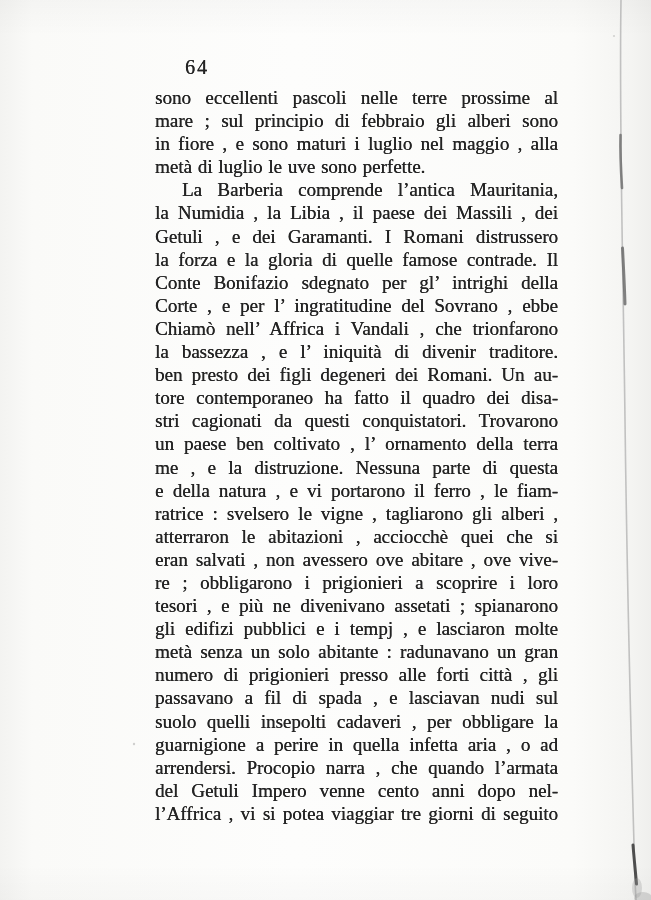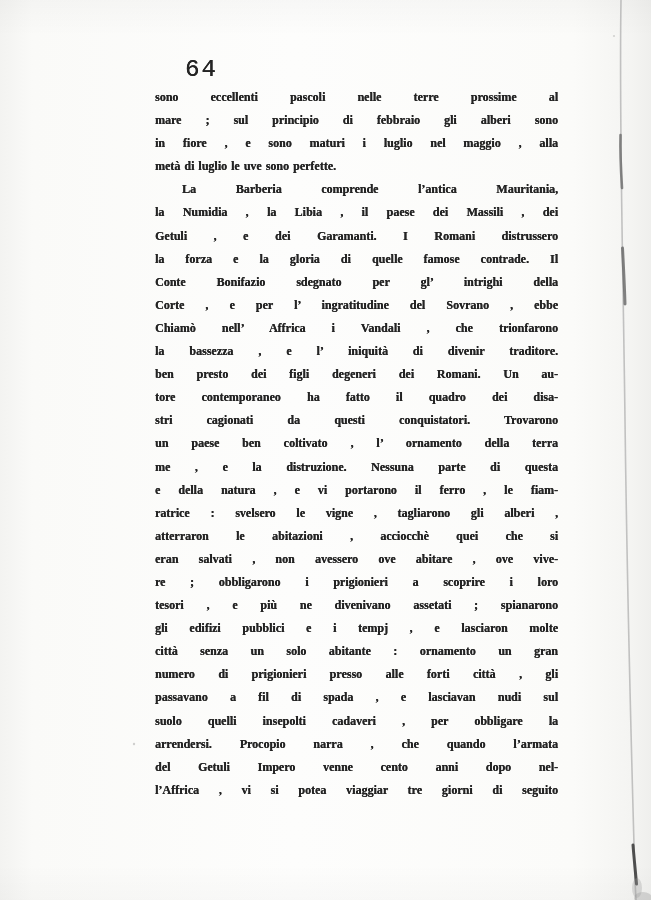--- a/index.html
+++ b/index.html
@@ -16,46 +16,44 @@
       linear-gradient(90deg, #f3f3f1 0%, #fafaf8 5%, #fdfdfc 45%, #fbfbf9 88%, #f4f4f2 97%, #efefed 100%),
       var(--paper, #fafaf9);
     font-family: "Liberation Serif", "DejaVu Serif", serif;
     color: var(--ink, #242424);
   }
 
   .page-number {
     position: absolute;
     left: 185px;
     top: 56px;
-    font-size: 24px;
+    font-size: 20px;
     letter-spacing: 2px;
     color: var(--ink, #242424);
     text-shadow: 0.2px 0 0 currentColor;
-    font-family: Liberation Mono, monospace;
   }
 
   .textblock {
     position: absolute;
     left: 155px;
     top: 86px;
     width: 403px;
   }
 
   .line {
     height: 23.1px;
     line-height: 23.1px;
-    font-size: 12px;
+    font-size: 19px;
     white-space: normal;
     text-align: justify;
     
     text-align-last: justify;
     word-spacing: 1px;
     color: var(--ink, #242424);
     text-shadow: 0.25px 0 0 currentColor;
-    font-weight: bold;
   }
   .line.lastline {
     text-align-last: left;
   }
   .line.indent {
     text-indent: 27px;
   }
 
   .scan-artifacts {
     position: absolute;
@@ -87,24 +85,25 @@
     <div class="line">stri cagionati da questi conquistatori. Trovarono</div>
     <div class="line">un paese ben coltivato , l’ ornamento della terra</div>
     <div class="line">me , e la distruzione. Nessuna parte di questa</div>
     <div class="line">e della natura , e vi portarono il ferro , le fiam-</div>
     <div class="line">ratrice : svelsero le vigne , tagliarono gli alberi ,</div>
     <div class="line">atterraron le abitazioni , acciocchè quei che si</div>
     <div class="line">eran salvati , non avessero ove abitare , ove vive-</div>
     <div class="line">re ; obbligarono i prigionieri a scoprire i loro</div>
     <div class="line">tesori , e più ne divenivano assetati ; spianarono</div>
     <div class="line">gli edifizi pubblici e i tempj , e lasciaron molte</div>
-    <div class="line">città senza un solo abitante : ornamento un gran</div>
+    <div class="line">metà senza un solo abitante : radunavano un gran</div>
     <div class="line">numero di prigionieri presso alle forti città , gli</div>
     <div class="line">passavano a fil di spada , e lasciavan nudi sul</div>
     <div class="line">suolo quelli insepolti cadaveri , per obbligare la</div>
+    <div class="line">guarnigione a perire in quella infetta aria , o ad</div>
     <div class="line">arrendersi. Procopio narra , che quando l’armata</div>
     <div class="line">del Getuli Impero venne cento anni dopo nel-</div>
     <div class="line">l’Affrica , vi si potea viaggiar tre giorni di seguito</div>
   </div>
 
 <svg class="scan-artifacts" width="651" height="900" viewBox="0 0 651 900">
 
   <path id="edge-base" d="M 621,0 C 619,120 623,260 625,420 C 627,580 631,740 635,880 L 636,900" fill="none" stroke-width="1.6" stroke-linecap="round" opacity="0.7" stroke="#ababab"></path>
 
   <path id="edge-seg1" d="M 620.5,135 C 620,153 621,172 622,188" fill="none" stroke-width="2.6" stroke-linecap="round" opacity="0.8" stroke="#6b6b6b"></path>

